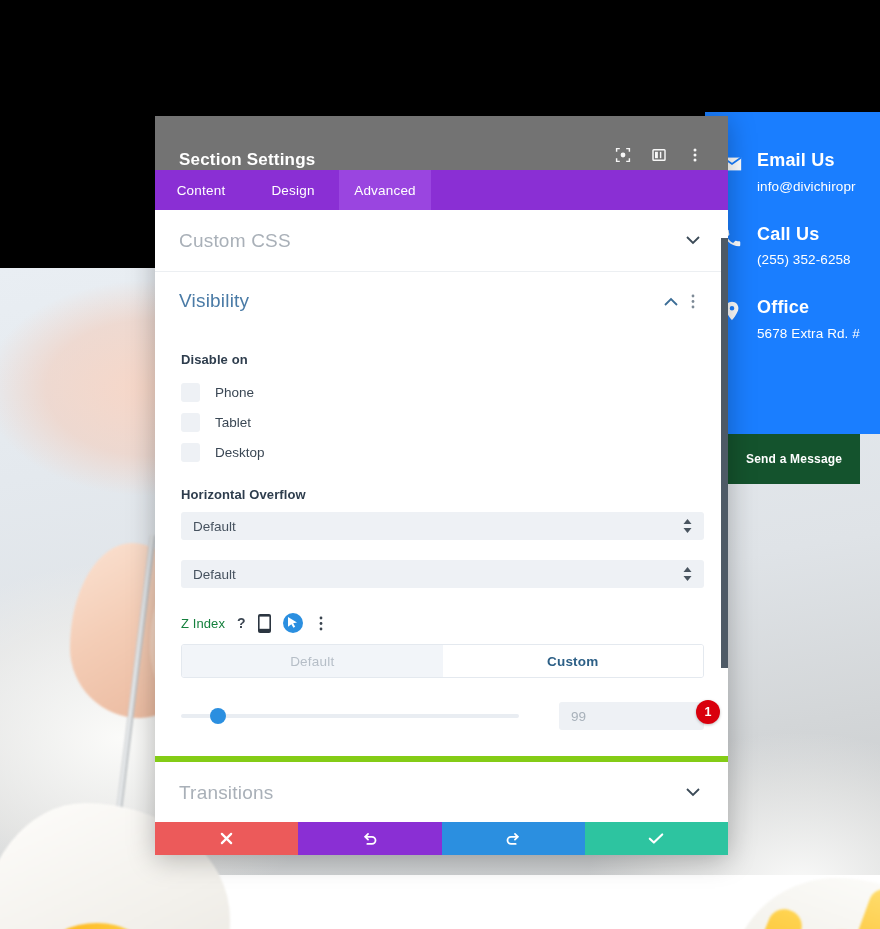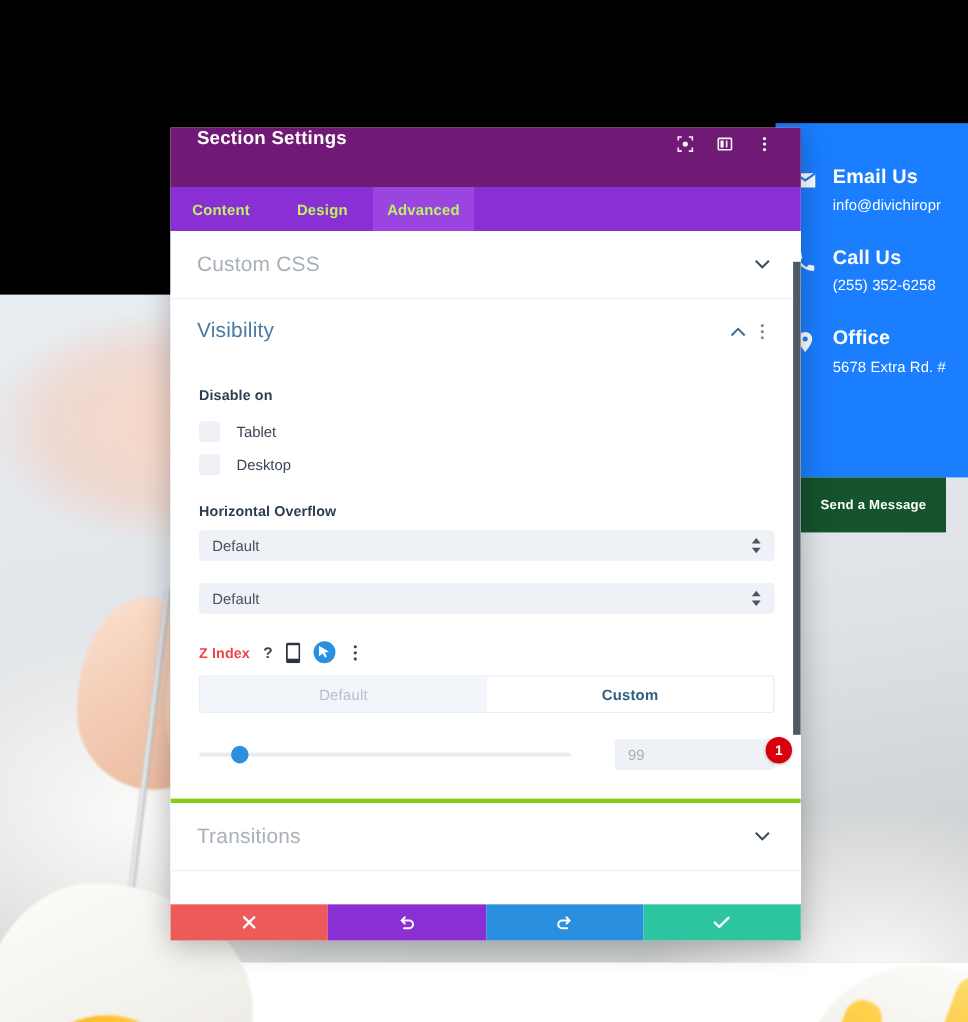--- a/index.html
+++ b/index.html
@@ -68,66 +68,66 @@
   .white-strip { position:absolute; left:700px; top:262px; width:28px; height:160px; background:#fff; }
   .white-strip2 { position:absolute; left:700px; top:484px; width:28px; height:360px; background:#fff; }
 
   
   .modal {
     position:absolute; left:155px; top:116px; width:573px; height:739px;
     background:#fff; box-shadow:0 4px 26px rgba(0,0,0,.28);
     display:flex; flex-direction:column; z-index:20;
   }
   .modal-header {
-    background:#701a75; height:54px; display:flex; align-items:flex-start;
+    background:#737373; height:54px; display:flex; align-items:flex-end;
     padding:0 18px 0 24px; color:#fff; flex:0 0 54px;
   }
   .modal-title { font-size:17px; font-weight:bold; letter-spacing:.2px; flex:1; }
   .hdr-ico { width:30px; height:30px; display:flex; align-items:center; justify-content:center; margin-left:6px; opacity:.95; }
 
   .modal-tabs { background:#8a2fd4; height:40px; display:flex; flex:0 0 40px; }
   .tab {
     display:flex; align-items:center; justify-content:center;
-    color:#bef264; font-size:13.5px; font-weight:bold; letter-spacing:.2px;
+    color:#ffffff; font-size:13.5px; font-weight:normal; letter-spacing:.2px;
     width:92px; height:40px;
   }
   .tab.active { background:#9a45e0; }
 
   .modal-body { flex:1; overflow:hidden; position:relative; background:#fff; }
 
   .acc-row {
     height:62px; display:flex; align-items:center; padding:0 24px;
     border-bottom:1px solid #eceff2;
   }
   .acc-title-muted { flex:1; font-size:19px; color:#a9b0b8; font-weight:400; letter-spacing:.2px; }
   .acc-title-open { flex:1; font-size:19px; color:#4a7ba6; font-weight:400; letter-spacing:.2px; }
   .chev { width:22px; display:flex; align-items:center; justify-content:center; color:#3b4a57; }
   .dots-v { width:22px; display:flex; align-items:center; justify-content:center; color:#7d8a96; }
 
-  .section-open { padding:22px 24px 26px 26px; border-bottom:4px solid #84cc16; }
+  .section-open { padding:22px 24px 26px 26px; border-bottom:6px solid #84cc16; }
 
   .field-label { font-size:13px; font-weight:bold; color:#2e3d4d; margin-bottom:10px; letter-spacing:.1px; }
 
   .chk-row { display:flex; align-items:center; height:30px; }
   .chk-box { width:19px; height:19px; background:#eef1f5; border-radius:3px; flex:0 0 19px; }
   .chk-label { margin-left:15px; font-size:13.5px; color:#3a4754; }
 
   .blk { margin-top:20px; }
   .select-box {
     height:28px; background:#eef1f5; border-radius:3px; display:flex;
     align-items:center; padding:0 12px; font-size:13.5px; color:#46525f;
     position:relative;
   }
   .select-arrows {
     position:absolute; right:12px; top:50%; transform:translateY(-50%);
     display:flex; flex-direction:column; line-height:6px; color:#49545f; font-size:9px;
   }
 
   .zrow { display:flex; align-items:center; margin-top:24px; height:22px; }
-  .zlabel { font-size:13px; font-weight:bold; color:#ef4444; letter-spacing:.1px; }
+  .zlabel { font-size:13px; font-weight:normal; color:#15803d; letter-spacing:.1px; }
   .zicon { margin-left:12px; display:flex; align-items:center; justify-content:center; }
   .q-ico { font-size:14px; font-weight:bold; color:#3c4652; }
   .cursor-ball {
     width:20px; height:20px; border-radius:50%; background:#2b8fe0;
     display:flex; align-items:center; justify-content:center;
   }
 
   .dh-tabs {
     display:flex; margin-top:10px; border:1px solid #e4e9ef; border-radius:3px; overflow:hidden;
   }
@@ -292,20 +292,24 @@
             <circle cx="6" cy="7.5" r="1.4"></circle>
             <circle cx="6" cy="13" r="1.4"></circle>
           </svg>
       </div>
     </div>
 
     <div class="section-open">
 
       <div class="field-label">Disable on</div>
 
+      <div class="chk-row">
+        <div class="chk-box"></div>
+        <div class="chk-label">Phone</div>
+      </div>
       <div class="chk-row">
         <div class="chk-box"></div>
         <div class="chk-label">Tablet</div>
       </div>
       <div class="chk-row">
         <div class="chk-box"></div>
         <div class="chk-label">Desktop</div>
       </div>
 
       <div class="blk">

